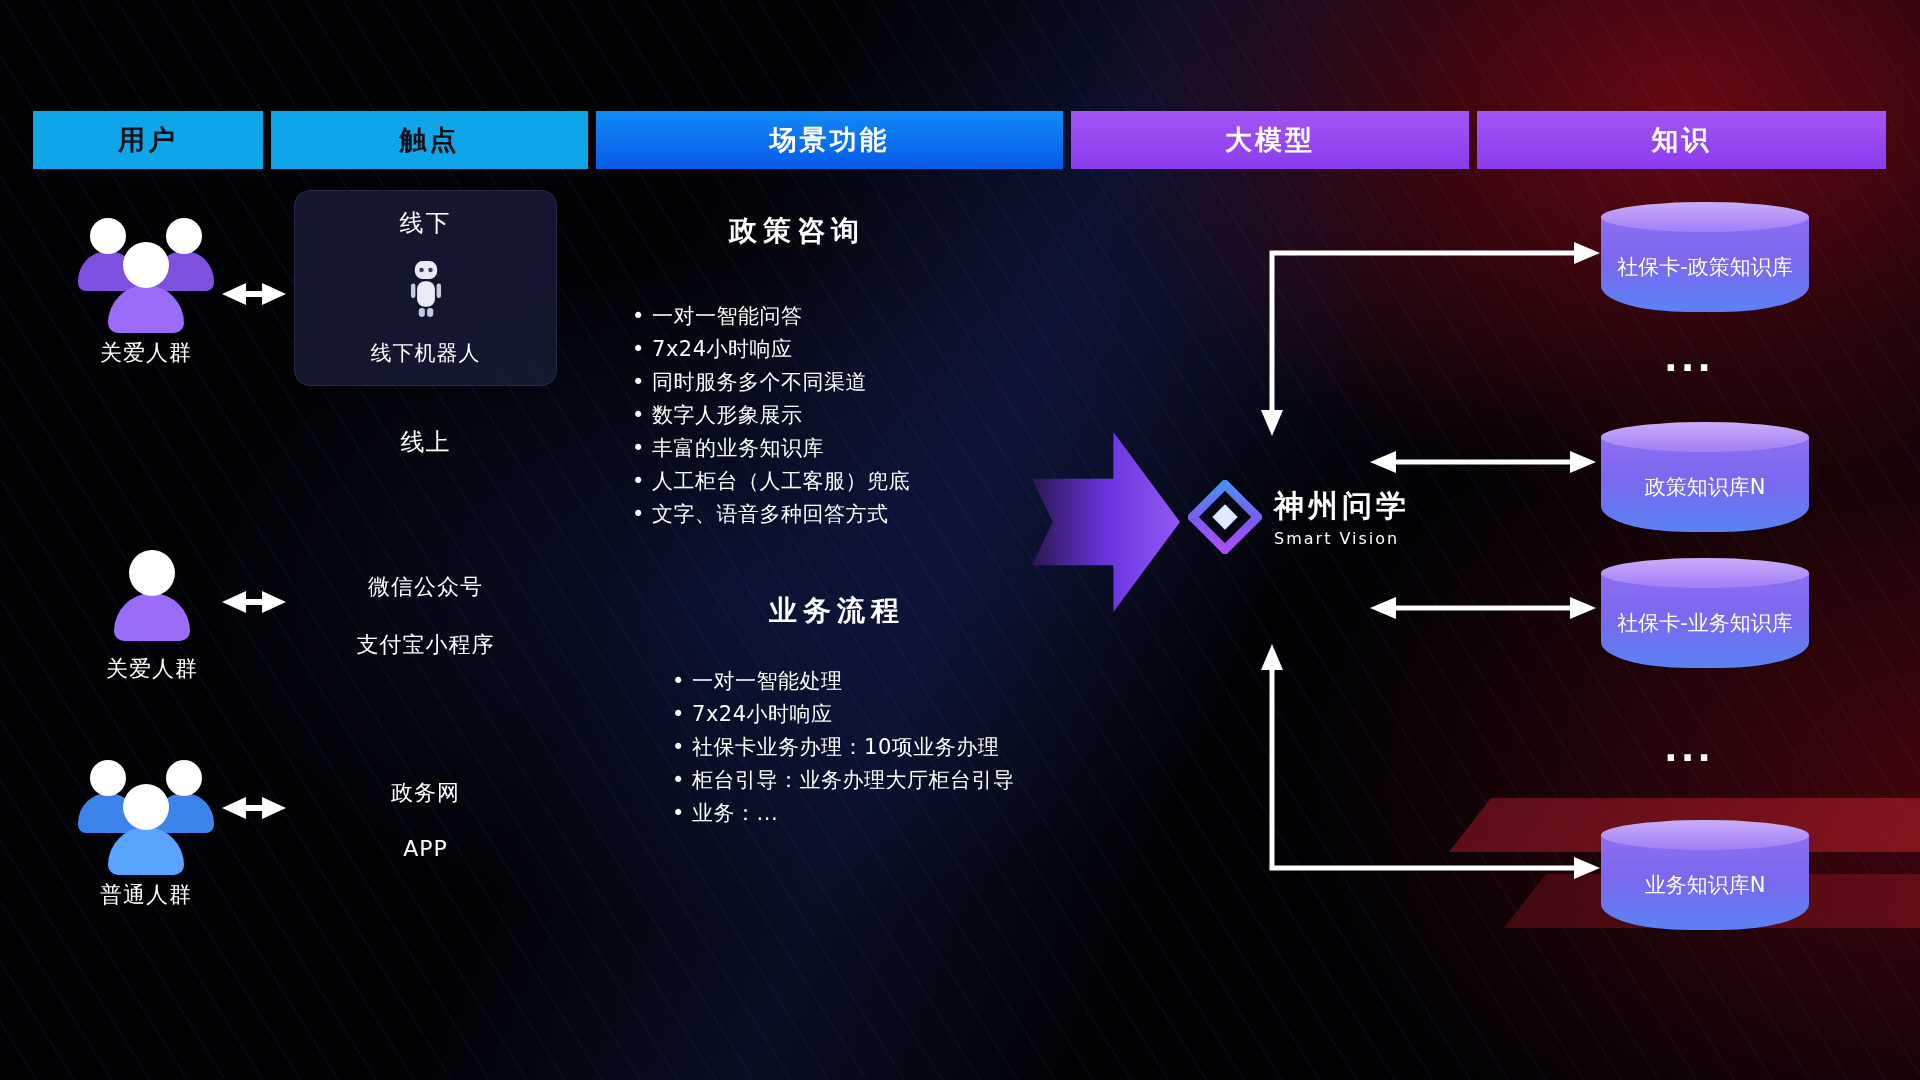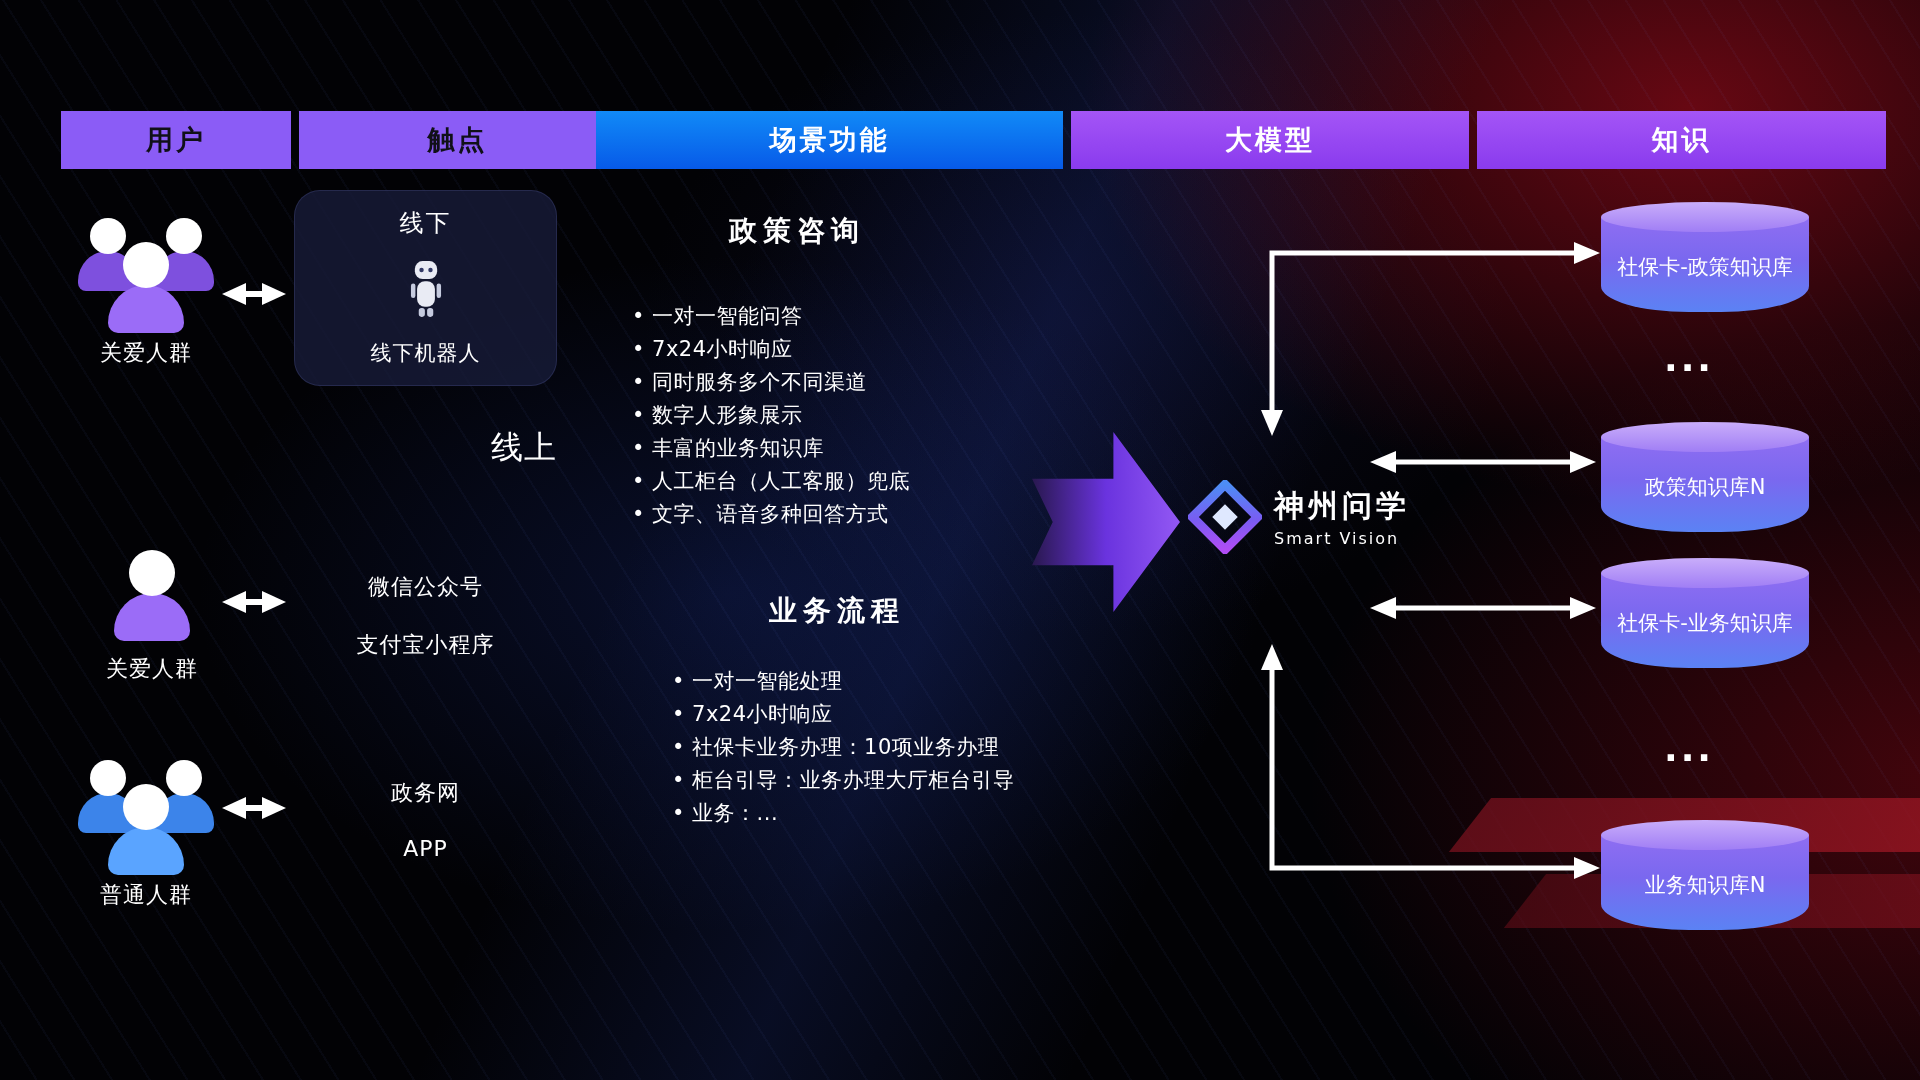--- a/index.html
+++ b/index.html
@@ -25,21 +25,21 @@
   .red-stripe { position:absolute; transform:skewX(-38deg); z-index:1; }
   .red-stripe.s1 { left:1470px; top:798px; width:560px; height:54px; opacity:.8;
     background:linear-gradient(90deg,#70101c,#a01724); }
   .red-stripe.s2 { left:1525px; top:874px; width:560px; height:54px; opacity:.65;
     background:linear-gradient(90deg,#5c0c16,#8c1320); }
 
   
   .hdr { position:absolute; top:111px; height:58px; z-index:2;
     display:flex; align-items:center; justify-content:center;
     font-size:27px; font-weight:bold; letter-spacing:3px; }
-  .hdr-white  { background:#8b5cf6; color:#101018;margin-left:28px; }
+  .hdr-white  { background:#0ea5e9; color:#101018; }
   .hdr-blue   { background:linear-gradient(180deg,#118af7,#075ae8); color:#fff; }
   .hdr-purple { background:linear-gradient(180deg,#a455f6,#8a3bee); color:#fff; }
 
   
   .user-block { position:absolute; z-index:2; display:flex; flex-direction:column;
     align-items:center; gap:6px; }
   .persons { position:relative; width:136px; height:122px; }
   .persons.single { width:90px; height:100px; }
   .person { position:absolute; display:flex; flex-direction:column; align-items:center; }
   .p-head { width:36px; height:36px; border-radius:50%; background:#fff; z-index:1; }
@@ -48,28 +48,28 @@
   .p-body.big { width:76px; height:48px; border-radius:38px 38px 10px 10px; }
   .c-purple { background:#9b6cf7; }
   .c-purple-dark { background:#7e50de; }
   .c-blue { background:#5aa4ff; }
   .c-blue-dark { background:#3c84ea; }
   .person.front { z-index:2; }
   .user-label { font-size:22px; letter-spacing:1px; }
 
   
   .touch-card { position:absolute; left:294px; top:190px; width:263px; height:196px; z-index:2;
-    background:rgba(24,28,58,.78); border:1px solid rgba(90,100,170,.25); border-radius:26px;
+    background:rgba(24,28,58,.78); border:1px solid rgba(90,100,170,.25); border-radius:16px;
     display:flex; flex-direction:column; align-items:center; justify-content:space-between;
     padding:16px 0 18px; }
   .touch-title { font-size:24px; letter-spacing:2px; }
   .touch-sub { font-size:21px; letter-spacing:1px; }
   .chan { position:absolute; left:294px; width:263px; z-index:2; text-align:center;
     font-size:22px; letter-spacing:1px; }
-  .chan.big { font-size:32px;text-align:right; }
+  .chan.big { font-size:24px; }
 
   
   .scene { position:absolute; z-index:2; }
   .scene-title { width:330px; text-align:center; font-size:28px; font-weight:bold;
     letter-spacing:6px; }
   .scene-list { list-style:none; margin-top:55px; }
   .scene-list li { font-size:21px; line-height:22px; margin-bottom:11px; letter-spacing:.5px; }
   .scene-list li::before { content:"\2022\00a0"; }
 
   

